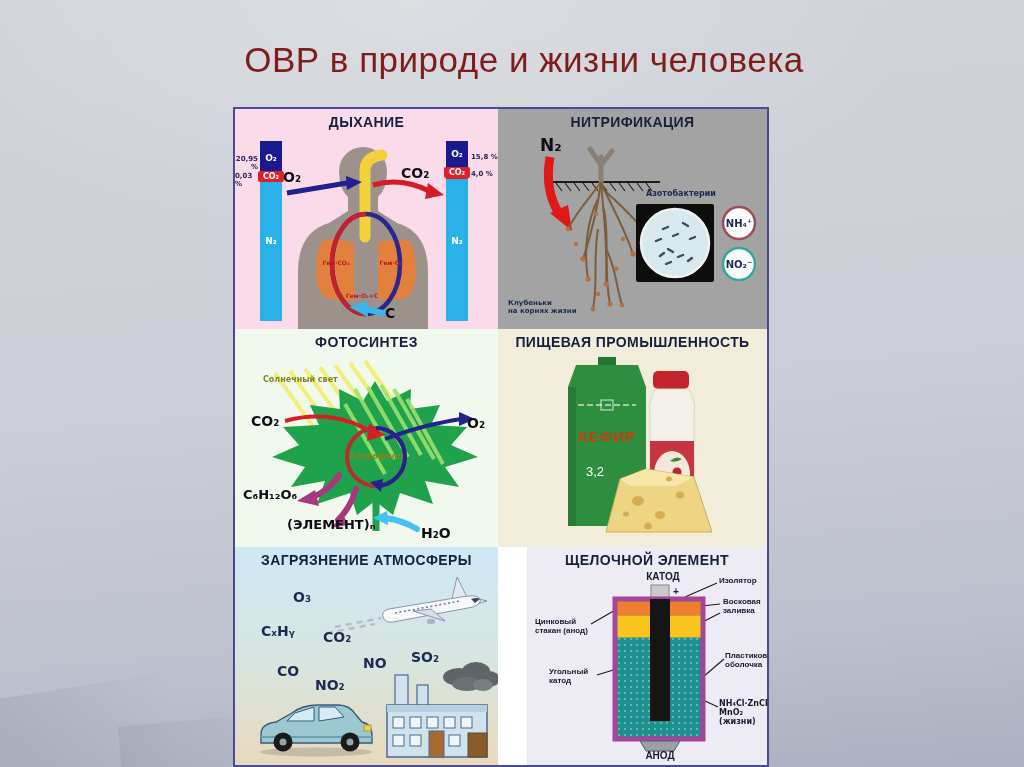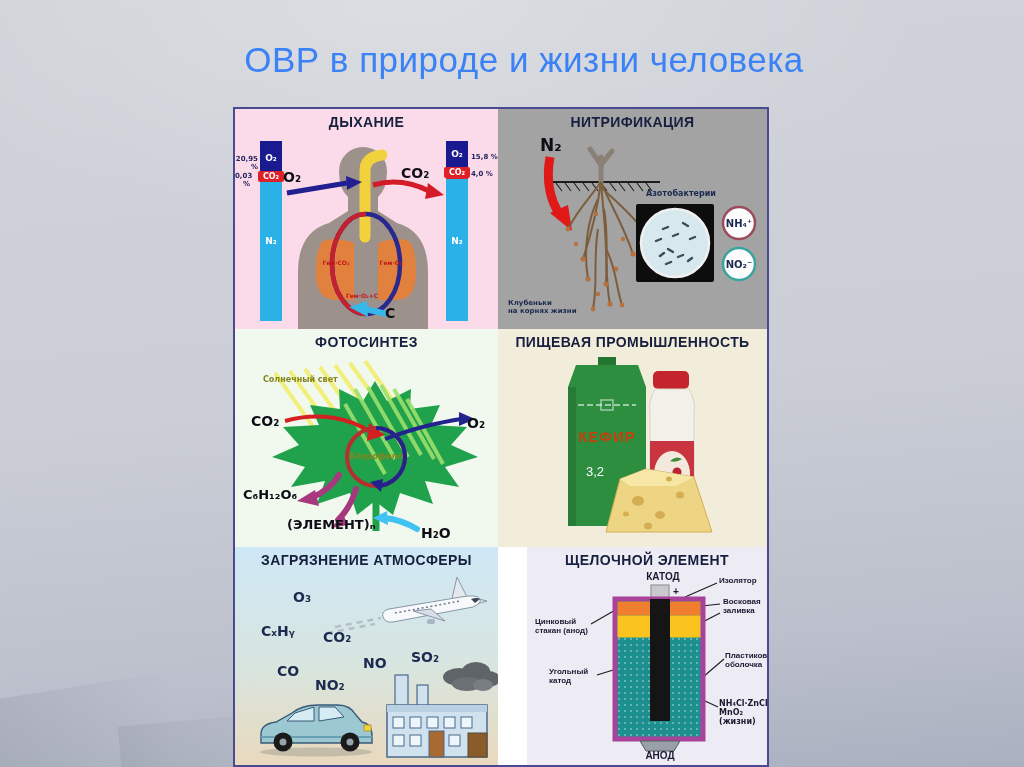--- a/index.html
+++ b/index.html
@@ -11,21 +11,21 @@
   .abs{position:absolute;}
   .deco{position:absolute;pointer-events:none;}
   .deco1{left:-40px;bottom:-25px;width:300px;height:110px;
     background:linear-gradient(100deg,rgba(60,65,90,.14),rgba(60,65,90,0) 70%);transform:rotate(-9deg);}
   .deco2{left:120px;bottom:-10px;width:220px;height:60px;
     background:linear-gradient(95deg,rgba(60,65,90,.09),rgba(60,65,90,0) 75%);transform:rotate(-5deg);}
   .deco3{left:0;top:0;width:1024px;height:300px;
     background:radial-gradient(ellipse at 40% 0%,rgba(255,255,255,.25),rgba(255,255,255,0) 60%);}
   .slide-title{
     position:absolute;left:0;right:0;top:40px;text-align:center;
-    font-size:35px;color:#3b82f6;letter-spacing:.5px;padding-left:24px;
+    font-size:35px;color:#7f1d1d;letter-spacing:.5px;padding-left:24px;
   }
   .poster{
     position:absolute;left:233px;top:107px;width:532px;height:656px;
     border:2px solid #4a4a90;display:grid;
     grid-template-columns:263px 269px;grid-template-rows:220px 218px 218px;
     background:#ffffff;
   }
   .panel{position:relative;overflow:hidden;}
   .p-breath{background:#fbdbe9;}
   .p-nitro{background:#a3a3a3;}
@@ -86,21 +86,21 @@
         <polygon points="132,192 114,198 133,208" fill="#38b8e8"></polygon>
       </g>
     </svg>
 
     <div class="abs" style="left:25px;top:32px;width:22px;height:180px">
       <div class="abs f bartext" style="left:0;top:0;width:22px;height:35px;background:#1a1a90;line-height:35px">O₂</div>
       <div class="abs" style="left:0;top:35px;width:22px;height:145px;background:#2ab2e8"></div>
       <div class="abs f bartext" style="left:0;top:95px;width:22px">N₂</div>
     </div>
     <div class="abs pct" style="left:0;top:46px;width:23px;text-align:right">20,95 %</div>
-    <div class="abs pct" style="left:0;top:63px;width:15px;text-align:right">0,03 %</div>
+    <div class="abs pct" style="left:0;top:63px;width:15px;text-align:left">0,03 %</div>
     <div class="abs chip f" style="left:23px;top:62px">CO₂</div>
 
     <div class="abs" style="left:211px;top:32px;width:22px;height:180px">
       <div class="abs f bartext" style="left:0;top:0;width:22px;height:26px;background:#1a1a90;line-height:26px">O₂</div>
       <div class="abs" style="left:0;top:26px;width:22px;height:12px;background:#e02028"></div>
       <div class="abs" style="left:0;top:38px;width:22px;height:142px;background:#2ab2e8"></div>
       <div class="abs f bartext" style="left:0;top:95px;width:22px">N₂</div>
     </div>
     <div class="abs pct" style="left:236px;top:44px">15,8 %</div>
     <div class="abs pct" style="left:236px;top:61px">4,0 %</div>

